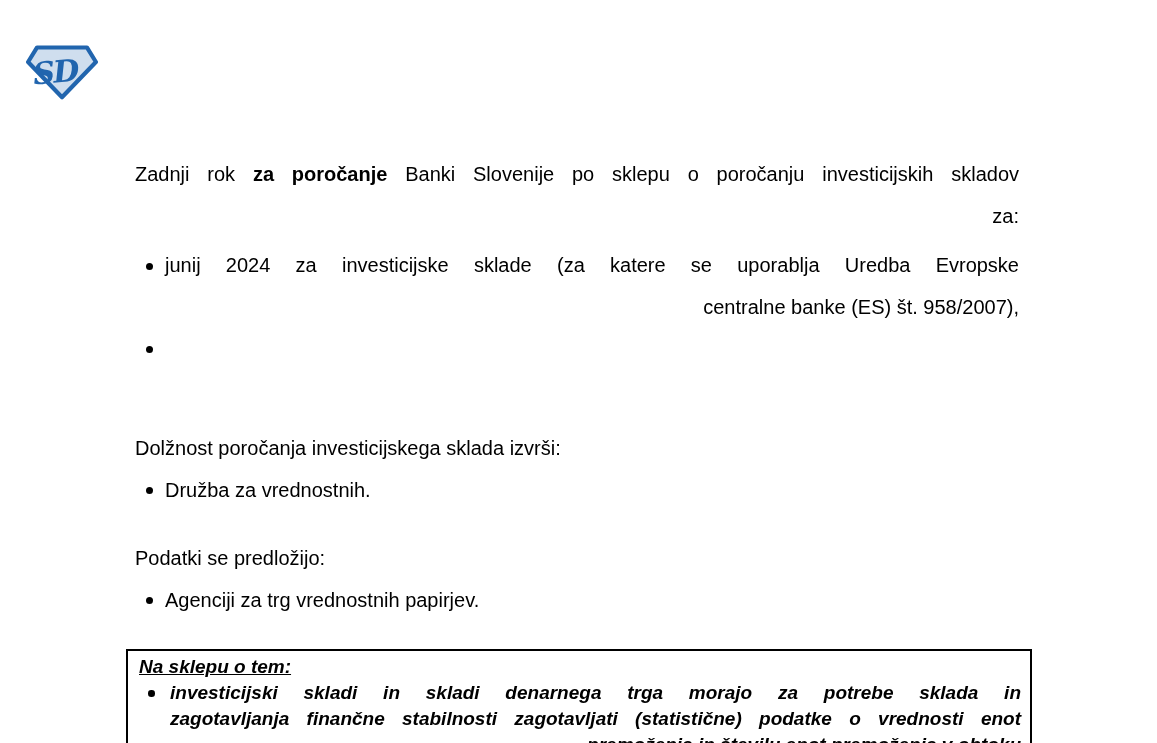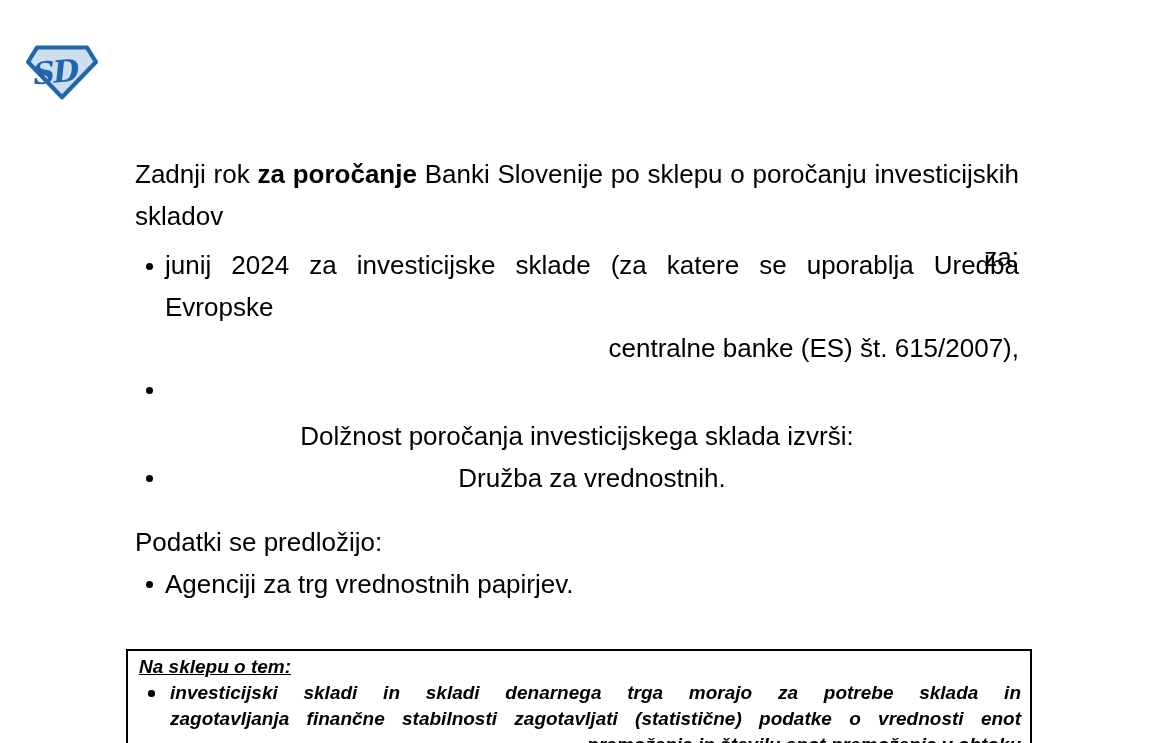--- a/index.html
+++ b/index.html
@@ -7,25 +7,25 @@
     width:1157px;height:743px;overflow:hidden;position:relative;
     background:#ffffff;color:#000;
     font-family:"Liberation Sans","DejaVu Sans",sans-serif;
   }
   #page{position:absolute;inset:0;background:#fff;}
 
   
   .logo{position:absolute;left:26px;top:42px;width:72px;height:58px;}
 
   
-  .sec{position:absolute;left:135px;width:884px;font-size:26px;line-height:41.5px;}
+  .sec{position:absolute;left:135px;width:884px;font-size:20px;line-height:41.5px;}
   #intro{top:154px;}
   #deadlines{top:245px;}
-  #duty{top:416px;text-align:center;}
-  #submission{top:522px;}
+  #duty{top:428px;}
+  #submission{top:538px;}
 
   .just{text-align:justify;text-align-last:justify;}
   .lastline{text-align:right;}
   .nowrap{white-space:nowrap;}
 
   .bullet{position:relative;padding-left:30px;}
   .bullet .dot{
     position:absolute;left:11px;top:17.5px;width:7px;height:7px;
     border-radius:50%;background:#000;
   }
@@ -56,21 +56,21 @@
     <div class="just">
       <span>Zadnji rok </span><b>za poročanje</b><span> Banki Slovenije po sklepu o poročanju investicijskih skladov</span>
     </div>
     <div class="lastline">za:</div>
   </section>
 
   <section class="sec" id="deadlines">
     <div class="bullet">
       <span class="dot"></span>
       <div class="just">junij 2024 za investicijske sklade (za katere se uporablja Uredba Evropske</div>
-      <div class="lastline nowrap">centralne banke (ES) št. 615/2007),</div>
+      <div class="lastline nowrap">centralne banke (ES) št. 958/2007),</div>
     </div>
     <div class="bullet">
       <span class="dot"></span>
     </div>
   </section>
 
   <section class="sec" id="duty">
     <div class="nowrap">Dolžnost poročanja investicijskega sklada izvrši:</div>
     <div class="bullet">
       <span class="dot"></span>

